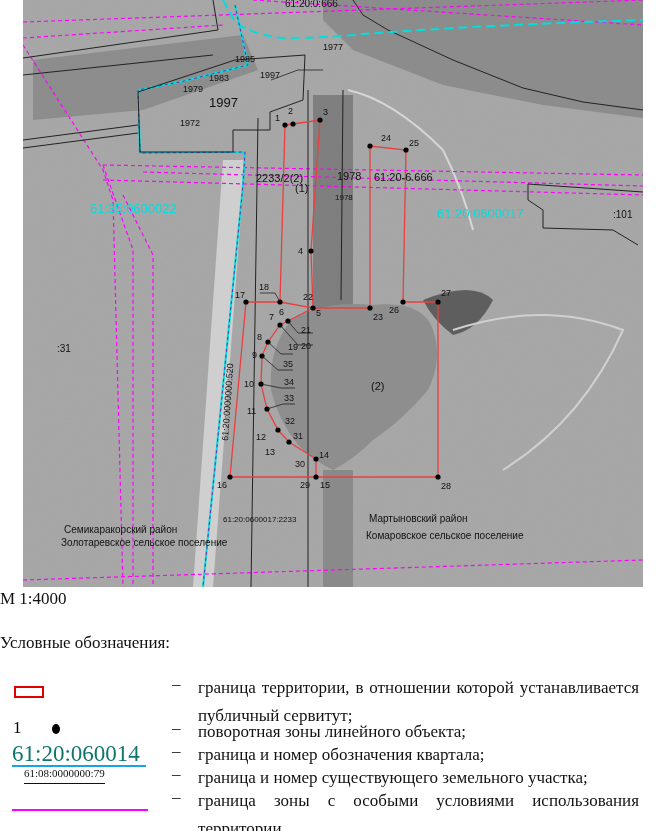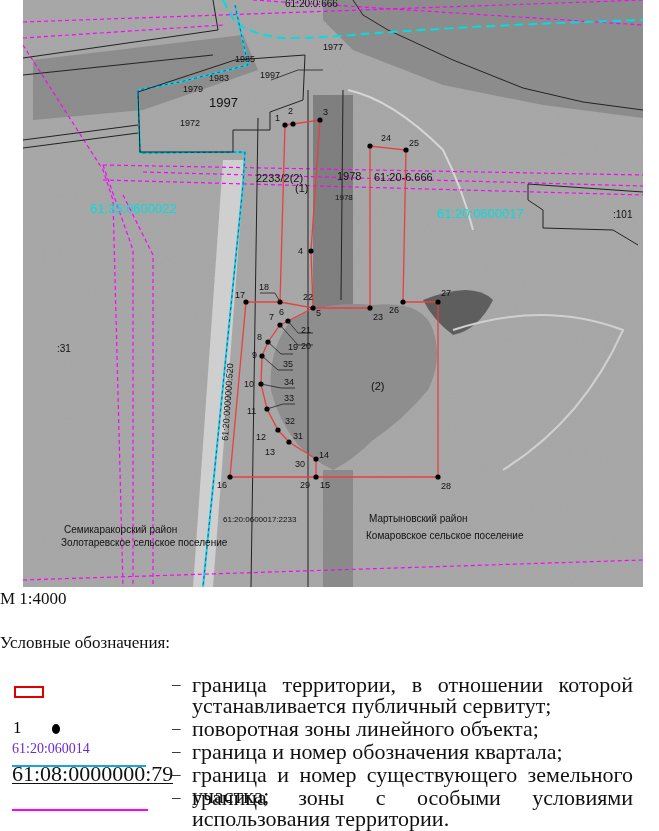--- a/index.html
+++ b/index.html
@@ -5,28 +5,28 @@
   html, body { margin:0; padding:0; background:#ffffff; }
   body { width:659px; height:831px; position:relative; overflow:hidden; font-family:"Liberation Serif", serif; }
   .map { position:absolute; left:23px; top:0; width:620px; height:587px; overflow:hidden; background:#9a9a9a; }
   .map svg { position:absolute; left:0; top:0; }
   .scale { position:absolute; left:0; width:659px; top:589px; text-align:left; font-size:17px; color:#111; }
   .legend-title { position:absolute; left:0; width:659px; top:633px; text-align:left; font-size:17px; color:#111; }
   .legend { position:absolute; left:0; top:670px; width:659px; }
   .lrow { position:absolute; left:0; width:659px; }
   .sym { position:absolute; left:10px; width:150px; }
   .dash { position:absolute; left:172px; font-size:17px; color:#111; }
-  .desc { position:absolute; left:192px; width:441px; font-size:22px; line-height:21px; color:#111; text-align:justify; }
+  .desc { position:absolute; left:198px; width:441px; font-size:17px; line-height:28px; color:#111; text-align:justify; }
   .desc.just-last { text-align-last: justify; }
   .red-rect { position:absolute; left:4px; top:12px; width:30px; height:12px; border:2px solid #e00000; box-sizing:border-box; }
   .pt-num { position:absolute; left:3px; top:0; font-size:17px; }
   .pt-dot { position:absolute; left:42px; top:6px; width:8px; height:10px; background:#000; border-radius:50%; }
-  .cad-q { position:absolute; left:2px; top:0; font-size:14px; color:#6d28d9; }
+  .cad-q { position:absolute; left:2px; top:0; font-size:23px; color:#0f766e; }
   .cad-q-line { position:absolute; left:2px; top:24px; width:134px; height:2px; background:#1aa3dc; }
-  .parcel { position:absolute; left:2px; top:0; font-size:22px; color:#111; border-bottom:1.5px solid #111; line-height:19px; }
+  .parcel { position:absolute; left:14px; top:0; font-size:11px; color:#111; border-bottom:1.5px solid #111; line-height:19px; }
   .zone-line { position:absolute; left:2px; top:22px; width:136px; height:2px; background:#ff00ff; }
 </style>
 </head>
 <body>
 
 <div class="map">
   <svg width="620" height="587" viewBox="0 0 620 587">
     <defs>
       <filter id="noise" x="0" y="0" width="100%" height="100%">
         <feTurbulence type="fractalNoise" baseFrequency="0.9" numOctaves="2" seed="3" result="t"></feTurbulence>

